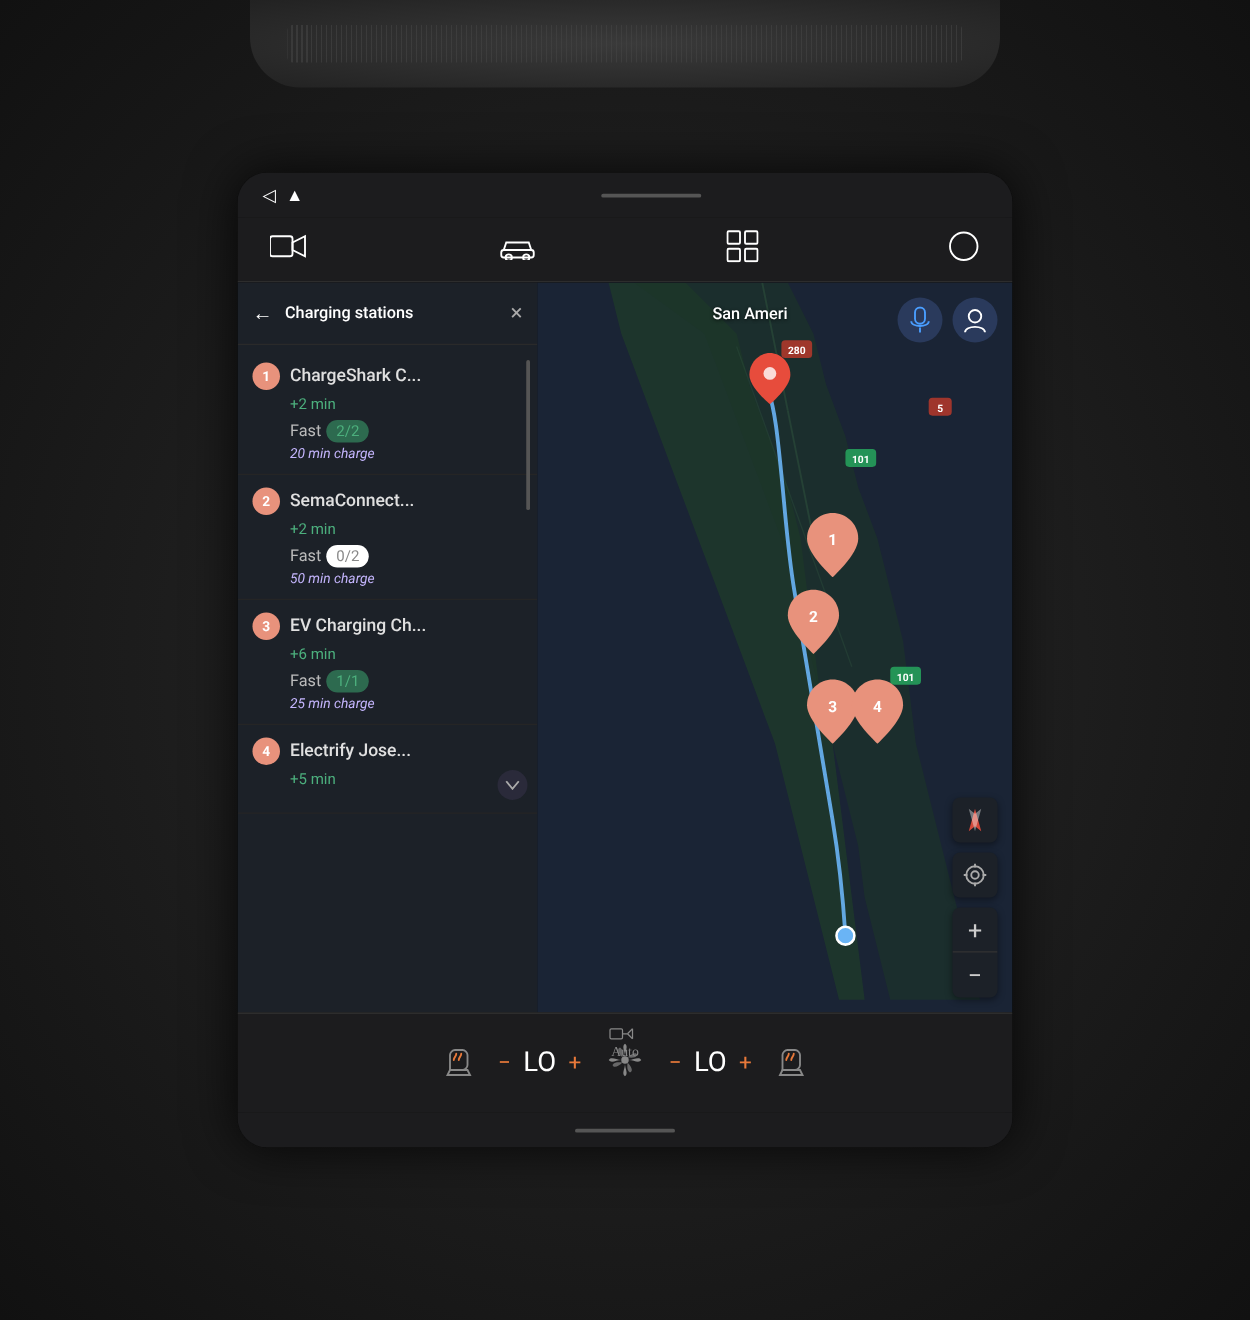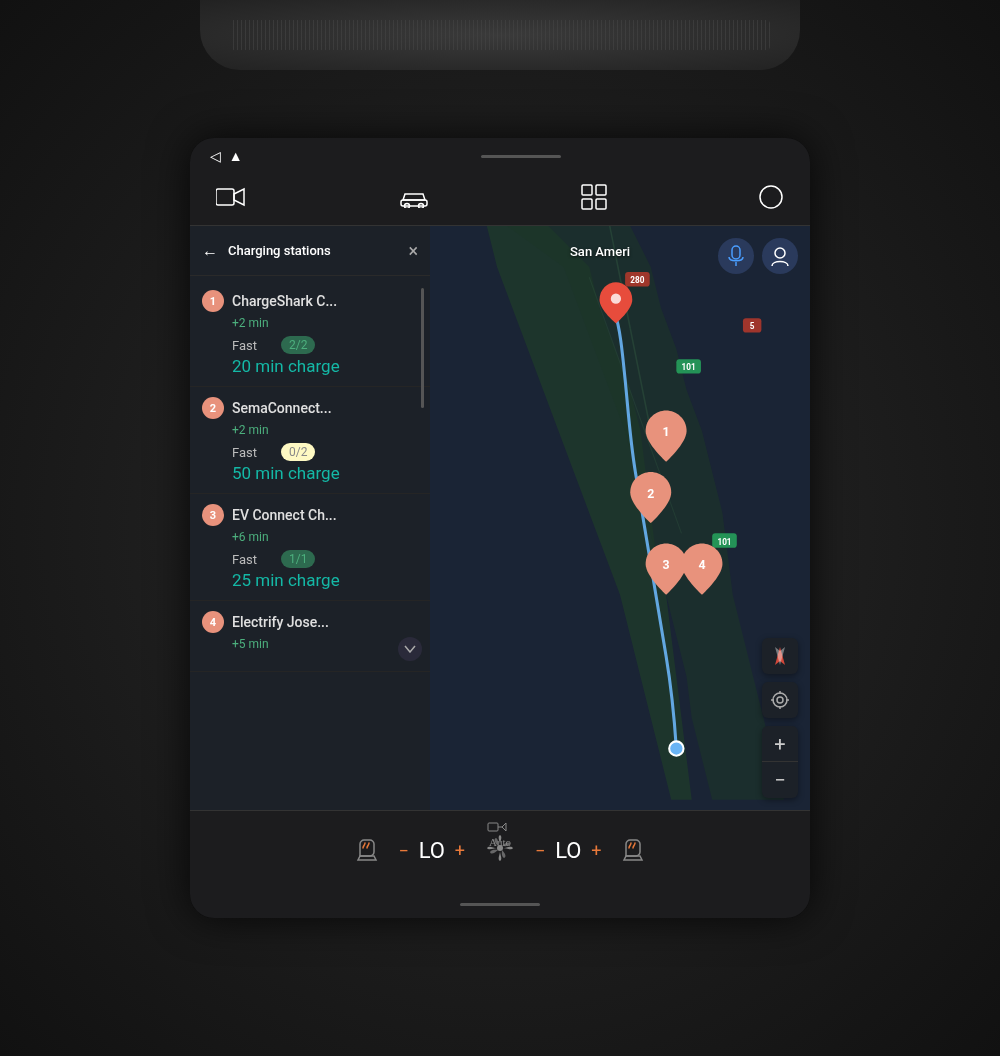--- a/index.html
+++ b/index.html
@@ -209,45 +209,46 @@
     .station-time {
       color: #4caf7d;
       font-size: 12px;
       margin-left: 30px;
       margin-bottom: 6px;
     }
     .station-details {
       margin-left: 30px;
       display: flex;
       align-items: center;
-      gap: 24px;
+      gap: 4px;
     }
     .station-speed {
       color: #bbb;
       font-size: 13px;
     }
     .station-availability {
       padding: 2px 8px;
       border-radius: 10px;
       font-size: 12px;
       font-weight: 400;
     }
     .available {
       background: #2d6a4f;
       color: #4caf7d;
     }
     .unavailable {
-      background: #fef9c3;
+      background: #ffffff;
       color: #888;
     }
     .station-charge-time {
-      color: #14b8a6;
-      font-size: 17px;
+      color: #c4b5fd;
+      font-size: 11px;
       margin-left: 30px;
       margin-top: 2px;
+      font-style: italic;
     }
 
     .expand-btn {
       position: absolute;
       right: 8px;
       bottom: 10px;
       width: 24px;
       height: 24px;
       background: #2a2a3a;
       border-radius: 50%;
@@ -535,21 +536,21 @@
             <div class="station-details">
               <span class="station-speed">Fast</span>
               <span class="station-availability unavailable">0/2</span>
             </div>
             <div class="station-charge-time">50 min charge</div>
           </div>
 
           <div class="station-item">
             <div class="station-header">
               <div class="station-number">3</div>
-              <span class="station-name">EV Connect Ch...</span>
+              <span class="station-name">EV Charging Ch...</span>
             </div>
             <div class="station-time">+6 min</div>
             <div class="station-details">
               <span class="station-speed">Fast</span>
               <span class="station-availability available">1/1</span>
             </div>
             <div class="station-charge-time">25 min charge</div>
           </div>
 
           <div class="station-item" style="padding-bottom:14px;">

